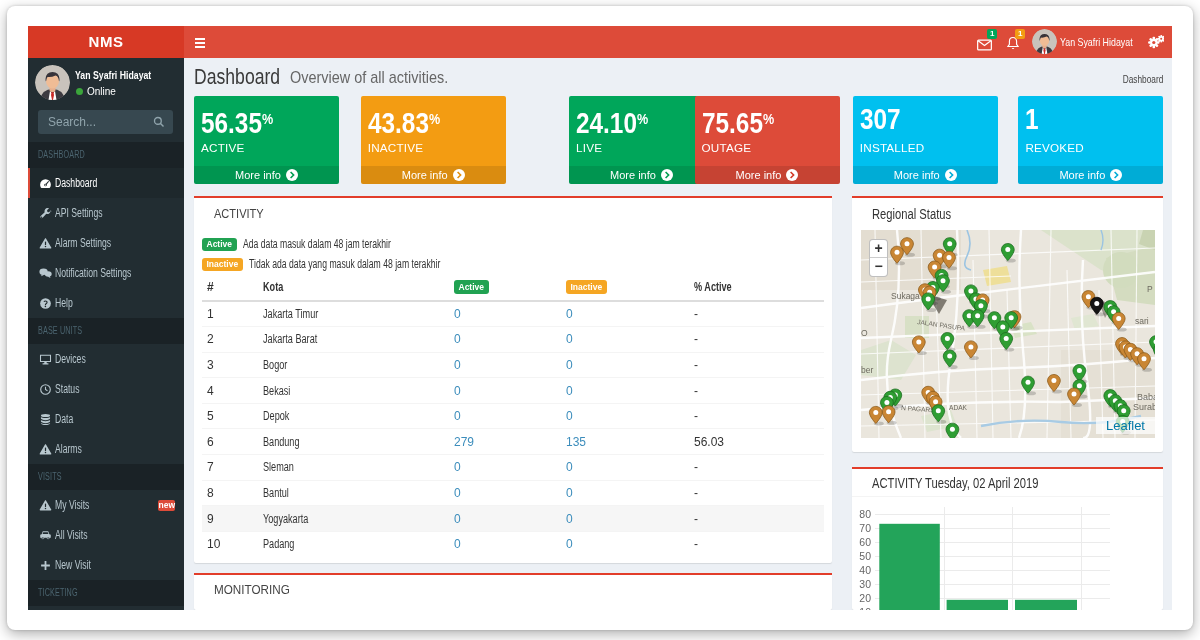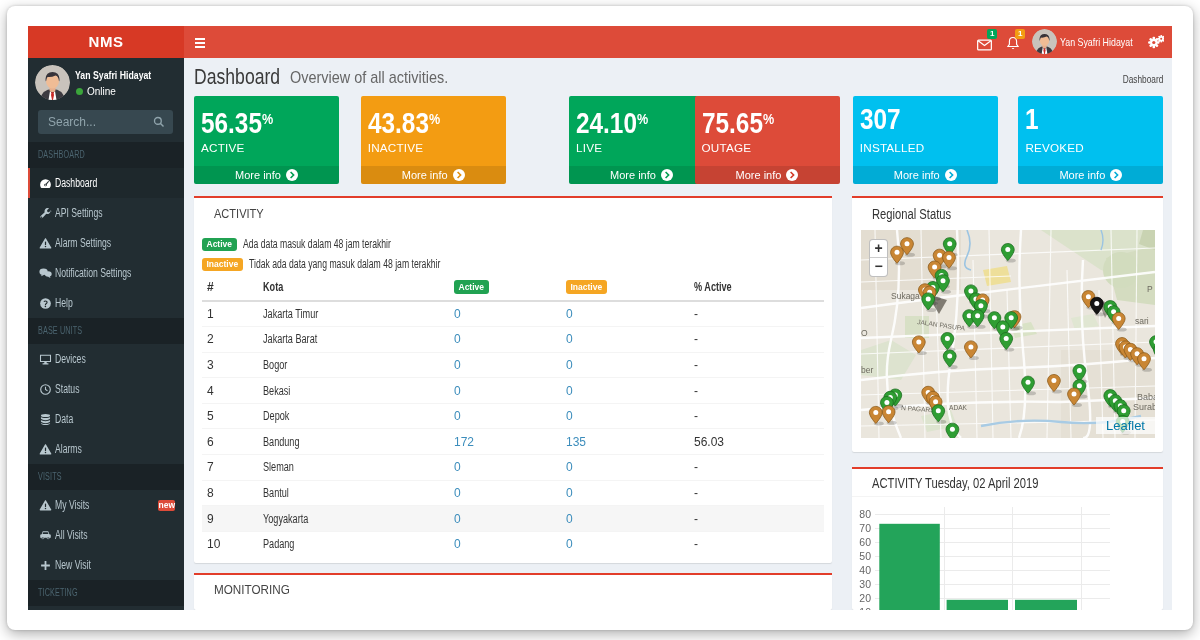--- a/index.html
+++ b/index.html
@@ -319,21 +319,21 @@
               <tr>
                 <td class="c1">5</td>
                 <td class="c2"><span class="q">Depok</span></td>
                 <td class="c3"><a>0</a></td>
                 <td class="c4"><a>0</a></td>
                 <td>-</td>
               </tr>
               <tr>
                 <td class="c1">6</td>
                 <td class="c2"><span class="q">Bandung</span></td>
-                <td class="c3"><a>172</a></td>
+                <td class="c3"><a>279</a></td>
                 <td class="c4"><a>135</a></td>
                 <td>56.03</td>
               </tr>
               <tr>
                 <td class="c1">7</td>
                 <td class="c2"><span class="q">Sleman</span></td>
                 <td class="c3"><a>0</a></td>
                 <td class="c4"><a>0</a></td>
                 <td>-</td>
               </tr>

